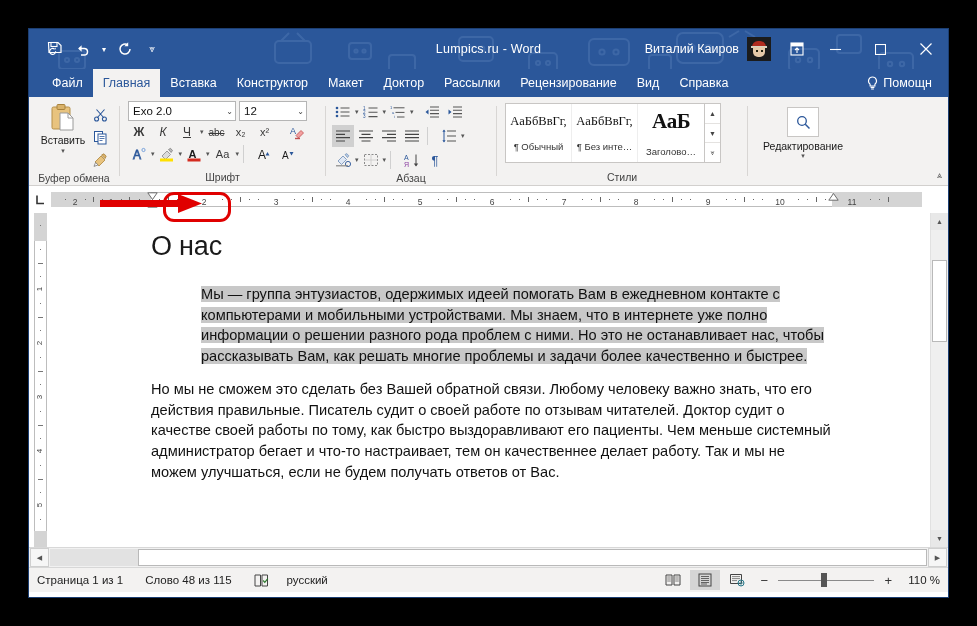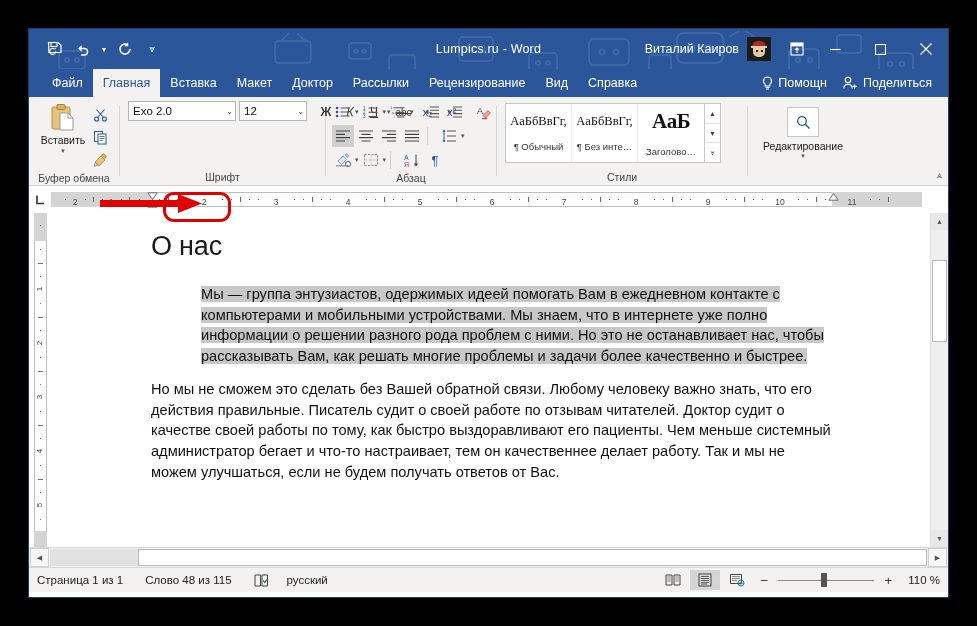--- a/index.html
+++ b/index.html
@@ -229,42 +229,35 @@
             <path d="M0.5 0.5l11 11M11.5 0.5l-11 11" stroke="#fff" stroke-width="1.2"></path>
           </svg>
       </div>
     </div>
   </div>
 
   <div class="tabstrip">
     <div class="tab">Файл</div>
     <div class="tab active">Главная</div>
     <div class="tab">Вставка</div>
+    <div class="tab">Конструктор</div>
     <div class="tab">Макет</div>
     <div class="tab">Доктор</div>
     <div class="tab">Рассылки</div>
     <div class="tab">Рецензирование</div>
     <div class="tab">Вид</div>
     <div class="tab">Справка</div>
     <div class="tabstrip-right">
       <div class="tellme">
         <svg width="13" height="15" viewBox="0 0 13 15">
             <path d="M6.5 1a4 4 0 0 0-2.4 7.2V10h4.8V8.2A4 4 0 0 0 6.5 1z" fill="none" stroke="#fff" stroke-width="1.1"></path>
             <path d="M4.6 11.4h3.8M5.1 13h2.8" stroke="#fff" stroke-width="1.1"></path>
           </svg>
         <span>Помощн</span>
       </div>
-      <div class="share">
-        <svg width="15" height="14" viewBox="0 0 15 14">
-            <circle cx="5" cy="4" r="2.7" fill="none" stroke="#fff" stroke-width="1.1"></circle>
-            <path d="M0.8 12.6c0-2.6 1.9-4.3 4.2-4.3s4.2 1.7 4.2 4.3" fill="none" stroke="#fff" stroke-width="1.1"></path>
-            <path d="M11.6 8.4v4M9.6 10.4h4" stroke="#fff" stroke-width="1.1"></path>
-          </svg>
-        <span>Поделиться</span>
-      </div>
     </div>
   </div>
 
   <div class="ribbon">
 
     <div class="rgroup" style="width:90px;">
       <div class="rgroup-body" style="padding-left:8px;">
         <div class="big-btn">
           <svg width="30" height="30" viewBox="0 0 30 30">
             <rect x="4" y="4" width="18" height="22" rx="1.5" fill="#e8c37e" stroke="#b58f48" stroke-width="1"></rect>
@@ -297,21 +290,21 @@
                 <path d="M2.6 9.4L1 13.4l4-1.5z" fill="#fff" stroke="#777" stroke-width=".8"></path>
               </svg>
           </div>
         </div>
       </div>
       <div class="rgroup-label">Буфер обмена</div>
     </div>
     <div class="rgroup-sep"></div>
 
     <div class="rgroup" style="width:205px;">
-      <div class="rgroup-body" style="flex-direction:row;padding-left:8px;gap:8px;">
+      <div class="rgroup-body" style="flex-direction:column;padding-left:8px;gap:0;">
         <div class="row">
           <div class="fontname">
             <span>Exo 2.0</span>
             <span class="cbx-caret">⌄</span>
           </div>
           <div class="fontsize">
             <span>12</span>
             <span class="cbx-caret">⌄</span>
           </div>
         </div>

